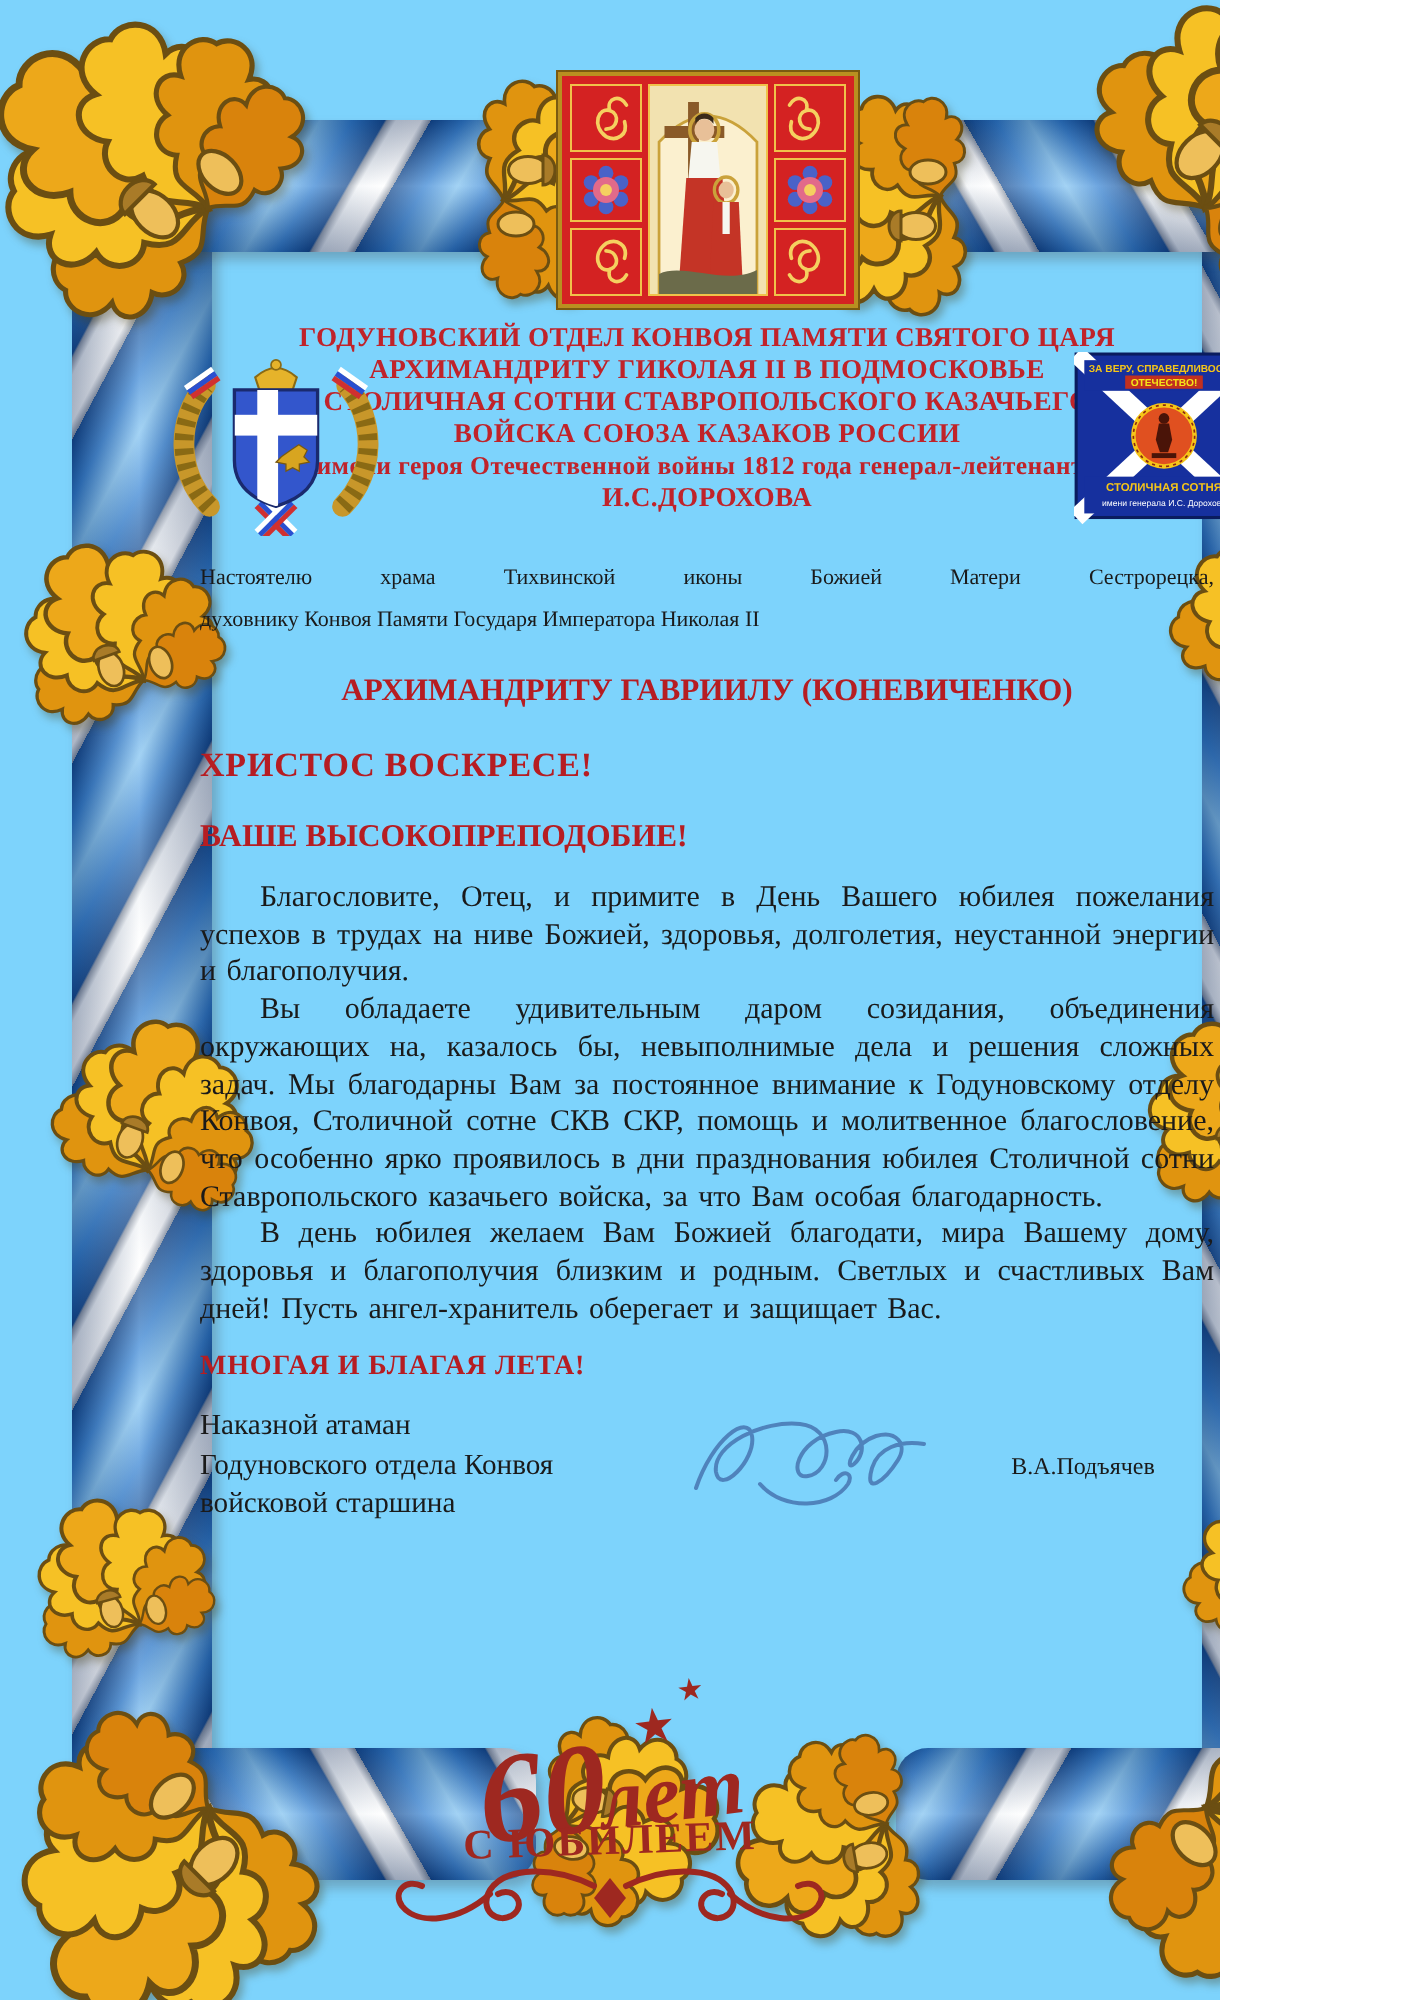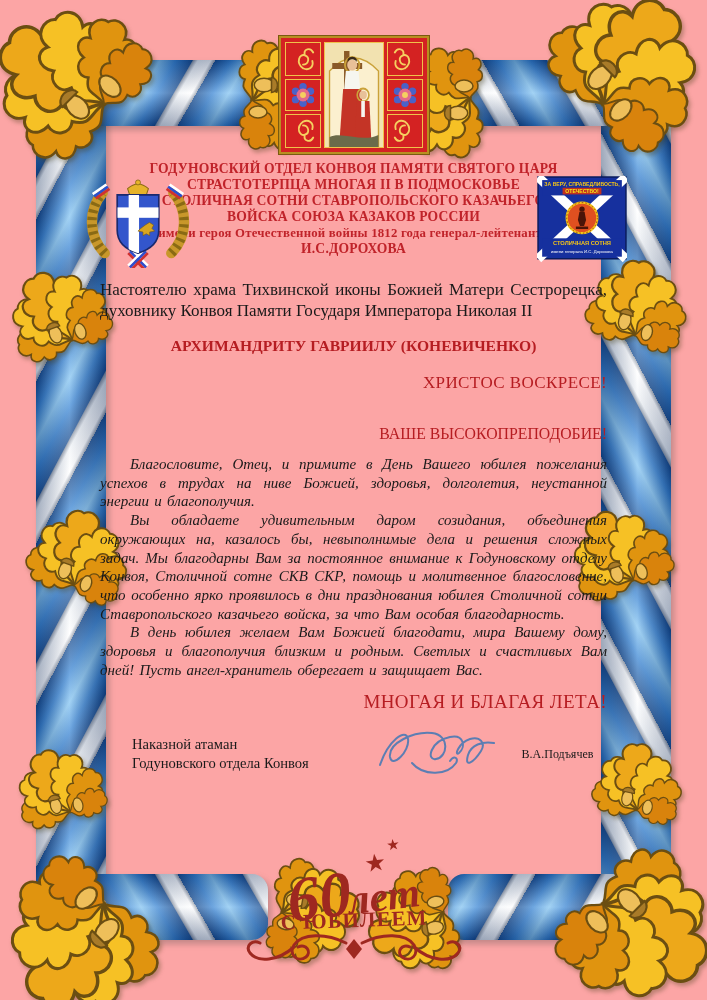--- a/index.html
+++ b/index.html
@@ -1,17 +1,17 @@
 <!DOCTYPE html>
 <html lang="ru"><head>
 <meta charset="utf-8">
 <style>
   html,body { margin:0; padding:0; background:#ffffff; }
   .page {
-    position:relative; width:707px; height:1000px; background:#fca5a5;
+    position:relative; width:610px; height:1000px; background:#7dd3fc;
     font-family:"Liberation Serif", serif; overflow:hidden;
   }
 
   
   .ribbon {
     position:absolute; border-radius:16px; z-index:0;
     filter: drop-shadow(3px 4px 3px rgba(70,70,70,.32));
   }
   .rb-v {
     width:70px; top:58px; height:884px;
@@ -64,36 +64,36 @@
   .icon-cell { border:1px solid #f0c24a; display:flex; align-items:center; justify-content:center; }
   .icon-center { border:1px solid #f0c24a; overflow:hidden; }
 
   .org-header { margin-top:7px; text-align:center; color:#c0232a; font-weight:bold; }
   .org-line  { font-size:13.6px; line-height:16px; letter-spacing:.2px; }
   .org-line.small { font-size:12.8px; }
 
   .crest  { position:absolute; left:-14px; top:148px; }
   .flag   { position:absolute; right:-20px; top:146px; }
 
-  .address { margin-top:22px; font-size:17px; line-height:21px; }
+  .address { margin-top:22px; font-size:11px; line-height:21px; }
   .address .just { text-align:justify; text-align-last:justify; }
   .addressee { margin-top:14px; text-align:center; font-weight:bold; color:#b61d22; font-size:15.6px; line-height:22px; }
 
-  .heading-red { text-align:right; font-weight:normal; color:#b61d22; }
+  .heading-red { text-align:left; font-weight:bold; color:#b61d22; }
   .paschal    { margin-top:16px; font-size:17px;  letter-spacing:.4px; }
-  .salutation { margin-top:32px; font-size:15.8px; }
-
-  .body-text { margin-top:12px;font-style:italic; }
+  .salutation { margin-top:17px; font-size:15.8px; }
+
+  .body-text { margin-top:12px; }
   .body-text p {
     margin:0; text-align:justify; text-indent:30px;
     font-size:15px; line-height:18.7px; word-spacing:1.5px;
   }
-  .blessing { margin-top:12px; font-size:19px; letter-spacing:.4px; }
-
-  .sig-row { display:flex; align-items:center; margin-top:10px;margin-left:32px; }
+  .blessing { margin-top:12px; font-size:14px; letter-spacing:.4px; }
+
+  .sig-row { display:flex; align-items:center; margin-top:10px; }
   .sig-left { width:230px; font-size:14.6px; line-height:19.5px; }
   .sig-sign { width:146px; height:72px; margin-top:-10px; }
   .sig-name { flex:1; text-align:center; font-size:12px; }
 
   
   .logo { position:absolute; left:50%; top:864px; transform:translateX(-50%);
           width:270px; text-align:center; color:#9e2820; z-index:3; }
   .logo-top { position:relative; display:inline-block; transform:rotate(-7deg);
               font-style:italic; font-weight:bold; line-height:0.9; }
   .logo-num  { font-size:64px; }
@@ -219,21 +219,21 @@
         <div class="icon-cell">
           <svg width="26" height="28" viewBox="-14 -14 28 28">
               <path d="M0,-10 C8,-4 4,6 -2,4 C-8,2 -6,-6 0,-6 M-2,4 C0,11 -8,13 -11,7 M0,-10 C-6,-13 -12,-9 -10,-2" stroke="#f5d060" stroke-width="2" fill="none" stroke-linecap="round"></path>
             </svg>
         </div>
       </div>
     </div>
 
     <header class="org-header">
       <div class="org-line">ГОДУНОВСКИЙ ОТДЕЛ КОНВОЯ ПАМЯТИ СВЯТОГО ЦАРЯ</div>
-      <div class="org-line">СТРАСТОТЕРПЦА МНОГАЯ II В ПОДМОСКОВЬЕ</div>
+      <div class="org-line">АРХИМАНДРИТУ ГИКОЛАЯ II В ПОДМОСКОВЬЕ</div>
       <div class="org-line">СТОЛИЧНАЯ СОТНИ СТАВРОПОЛЬСКОГО КАЗАЧЬЕГО</div>
       <div class="org-line">ВОЙСКА СОЮЗА КАЗАКОВ РОССИИ</div>
       <div class="org-line small">имени героя Отечественной войны 1812 года генерал-лейтенанта</div>
       <div class="org-line">И.С.ДОРОХОВА</div>
     </header>
 
     <svg class="crest" width="104" height="90" viewBox="0 0 100 86">
       <path d="M18,72 C2,56 2,30 16,14" stroke="#c8972a" stroke-width="10" fill="none" stroke-linecap="round"></path>
       <path d="M82,72 C98,56 98,30 84,14" stroke="#c8972a" stroke-width="10" fill="none" stroke-linecap="round"></path>
       <path d="M18,72 C2,56 2,30 16,14" stroke="#8a6a14" stroke-width="9" fill="none" stroke-dasharray="3 4"></path>
@@ -303,20 +303,21 @@
       <p>Вы обладаете удивительным даром созидания, объединения окружающих на, казалось бы, невыполнимые дела и решения сложных задач.  Мы благодарны Вам за постоянное внимание к Годуновскому отделу Конвоя, Столичной сотне СКВ СКР, помощь и молитвенное благословение, что особенно ярко проявилось в дни празднования юбилея Столичной сотни Ставропольского казачьего войска, за что Вам особая благодарность.</p>
       <p>В день юбилея желаем Вам Божией благодати, мира Вашему дому, здоровья и благополучия близким и родным. Светлых и счастливых Вам дней! Пусть ангел-хранитель оберегает и защищает Вас.</p>
     </div>
 
     <div class="heading-red blessing">МНОГАЯ И БЛАГАЯ ЛЕТА!</div>
 
     <div class="sig-row">
       <div class="sig-left">
         <div>Наказной атаман</div>
         <div>Годуновского отдела Конвоя</div>
+        <div>войсковой старшина</div>
       </div>
       <svg class="sig-sign" viewBox="0 0 146 72">
         <path d="M18,52 C26,28 44,14 46,26 C48,38 30,56 28,44 C26,30 52,18 70,20 C88,22 86,44 74,46 C64,48 68,28 88,24 C102,21 104,34 97,40 C92,44 96,30 108,26 C118,23 124,30 119,38 C112,49 102,56 106,42 C109,32 120,28 132,30" stroke="#4a7ab5" stroke-width="2" fill="none" stroke-linecap="round" opacity="0.9"></path>
         <path d="M50,50 C62,64 86,62 94,50 C97,45 92,42 88,48" stroke="#4a7ab5" stroke-width="2" fill="none" stroke-linecap="round" opacity="0.9"></path>
       </svg>
       <div class="sig-name">В.А.Подъячев</div>
     </div>
   </div>
 
   <div class="logo">

